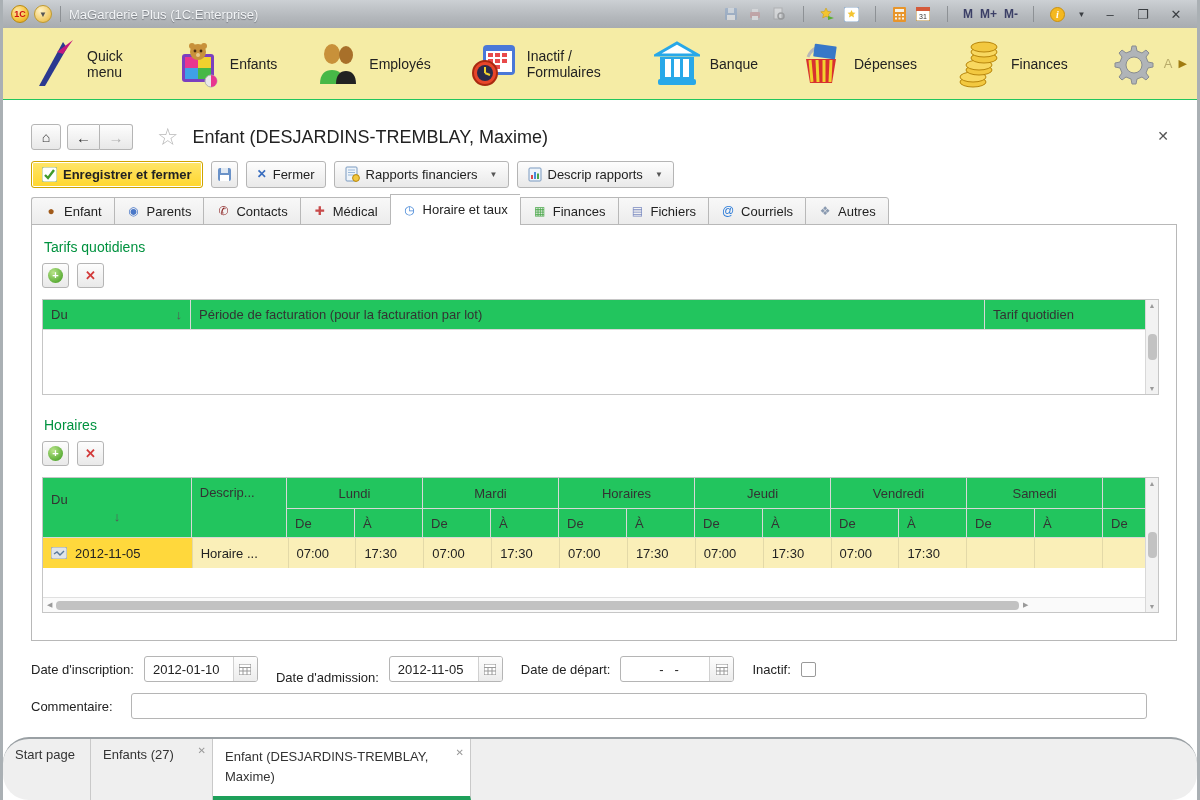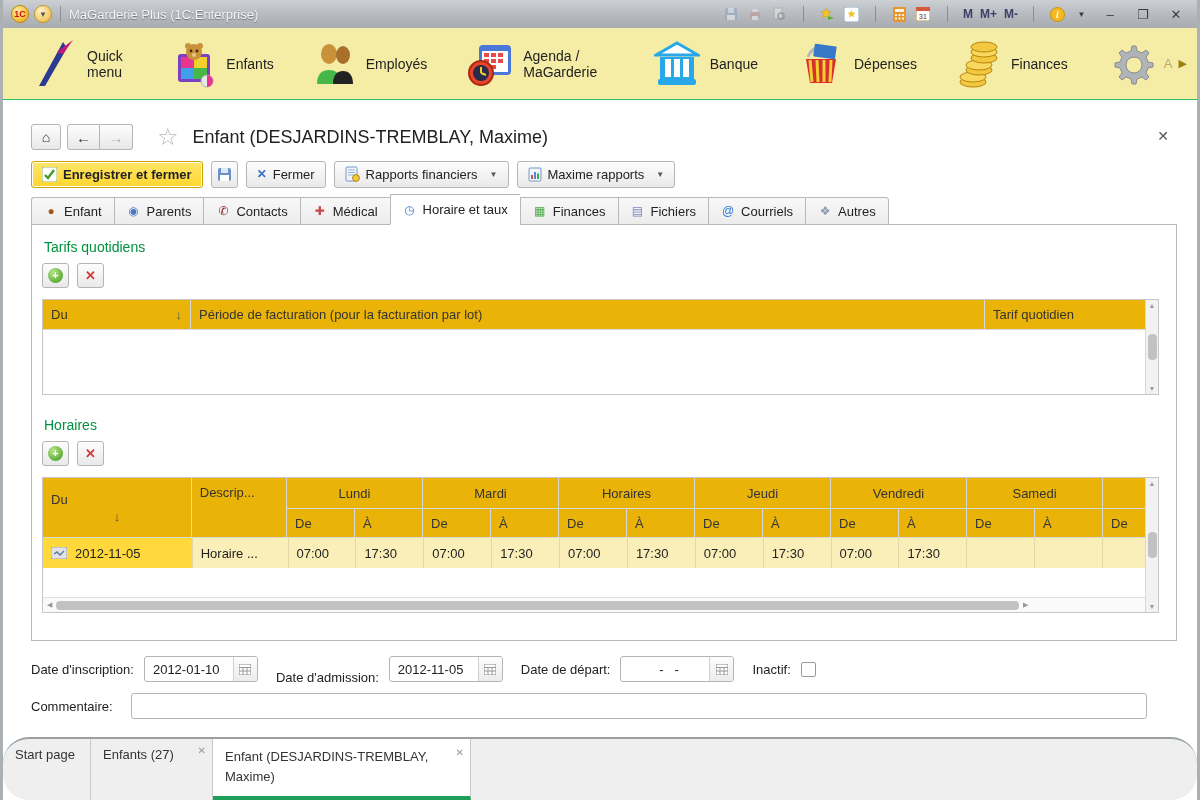--- a/index.html
+++ b/index.html
@@ -63,21 +63,21 @@
   .addglyph { width:15px; height:15px; border-radius:50%; background:radial-gradient(circle at 35% 30%,#b9e48a,#5faf3a 70%,#3f8a22); color:#fff; font-size:11px; font-weight:bold; display:flex; align-items:center; justify-content:center; line-height:1; }
   .delglyph { color:#d23a3a; font-weight:bold; font-size:13px; }
 
   
   .tbl { width:1117px; border:1px solid #c6c6c6; display:flex; }
   .tbl-body { flex:1 1 auto; }
   .vscroll { width:13px; background:#f2f2f2; border-left:1px solid #d8d8d8; display:flex; flex-direction:column; align-items:center; justify-content:space-between; padding:2px 0; }
   .vthumb { width:9px; height:26px; background:#c2c2c2; border-radius:4px; }
   .scr-arrow { color:#9a9a9a; font-size:7px; }
   .trow { display:flex; }
-  .hcell { background:#eab308; border-right:1px solid #d8d8d8; border-bottom:1px solid #d8d8d8; color:#333; display:flex; align-items:center; padding:0 8px; }
+  .hcell { background:#22c55e; border-right:1px solid #d8d8d8; border-bottom:1px solid #d8d8d8; color:#333; display:flex; align-items:center; padding:0 8px; }
   .dcell { border-right:1px solid #e3d9a8; display:flex; align-items:center; padding:0 8px; }
   .t1-head { height:30px; }
   .t1-row { height:30px; background:#fdf5d8; }
   .t1-du { width:148px; justify-content:space-between; }
   .t1-per { flex:1 1 auto; }
   .t1-tar { width:160px; justify-content:flex-end; }
   .t1-empty { height:34px; background:#fff; }
   .du-sel1 { background:#fae696; }
   .sortarrow { color:#555; }
   .rowicon { margin-right:8px; flex:0 0 auto; }
@@ -253,21 +253,21 @@
               <rect x="24" y="18" width="5" height="4"></rect>
               <rect x="31" y="18" width="5" height="4"></rect>
               <rect x="17" y="24" width="5" height="4"></rect>
               <rect x="24" y="24" width="5" height="4"></rect>
             </g>
             <circle cx="14" cy="32" r="12" fill="#e8452a" stroke="#a82a10" stroke-width="2"></circle>
             <circle cx="14" cy="32" r="8" fill="#2a2a4a"></circle>
             <path d="M14 32 L14 26 M14 32 L19 34" stroke="#f2d12e" stroke-width="2"></path>
           </svg>
         </span>
-      <span class="app-label">Agenda / MaGarderie</span>
+      <span class="app-label">Inactif / Formulaires</span>
     </div>
     <div class="app-item">
       <span>
           <svg width="46" height="46">
             <path d="M23 2 L44 14 L2 14 Z" fill="#fff" stroke="#28a8e8" stroke-width="3"></path>
             <rect x="6" y="16" width="34" height="22" fill="#28a8e8"></rect>
             <g fill="#fff">
               <rect x="11" y="18" width="6" height="18"></rect>
               <rect x="20" y="18" width="6" height="18"></rect>
               <rect x="29" y="18" width="6" height="18"></rect>
@@ -376,21 +376,21 @@
       </div>
       <div class="btn">
         <span>
             <svg width="14" height="15">
               <rect x="1" y="1" width="12" height="13" rx="1" fill="#eef4fa" stroke="#7a9ac0"></rect>
               <rect x="3" y="8" width="2" height="4" fill="#d84a4a"></rect>
               <rect x="6" y="5" width="2" height="7" fill="#4a8ad8"></rect>
               <rect x="9" y="6.5" width="2" height="5.5" fill="#4aa84a"></rect>
             </svg>
           </span>
-        <span>Maxime rapports</span>
+        <span>Descrip rapports</span>
         <span class="caret">▼</span>
       </div>
     </div>
 
     <div class="tabrow">
       <div class="tab">
           <span class="tabicon" style="color:#a05a1a;">●</span>
           <span>Enfant</span>
         </div>
       <div class="tab">

